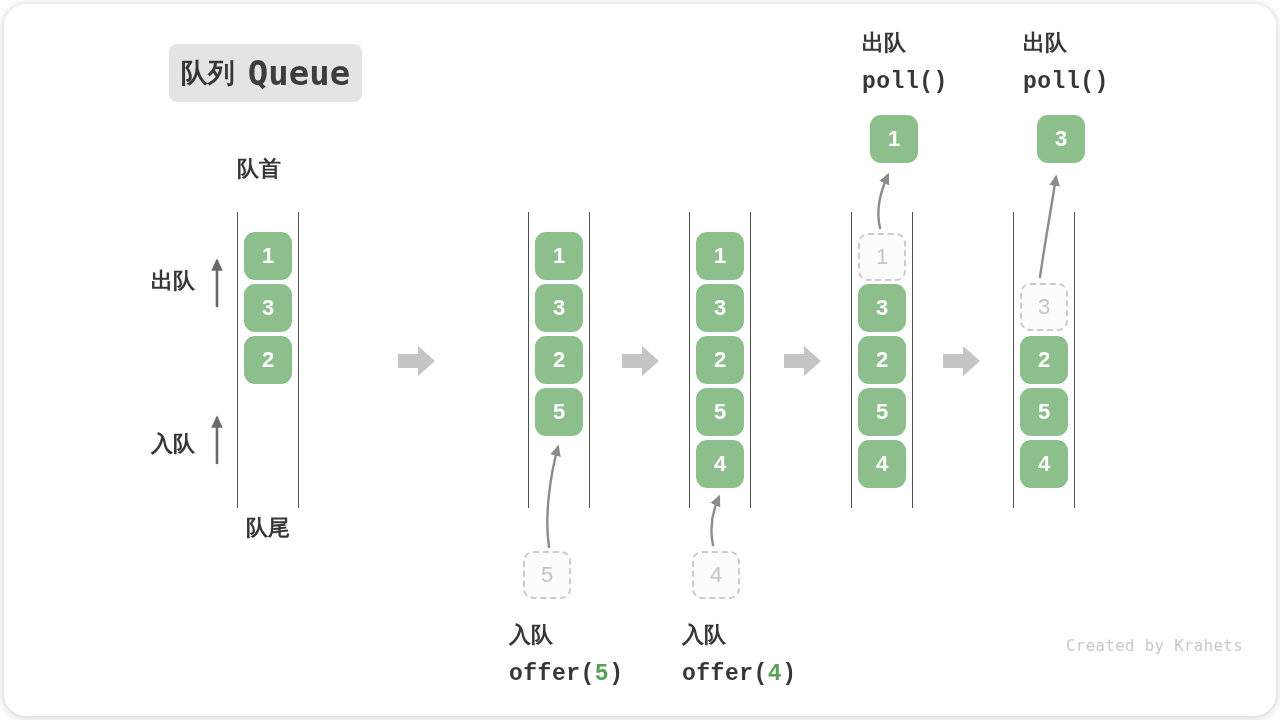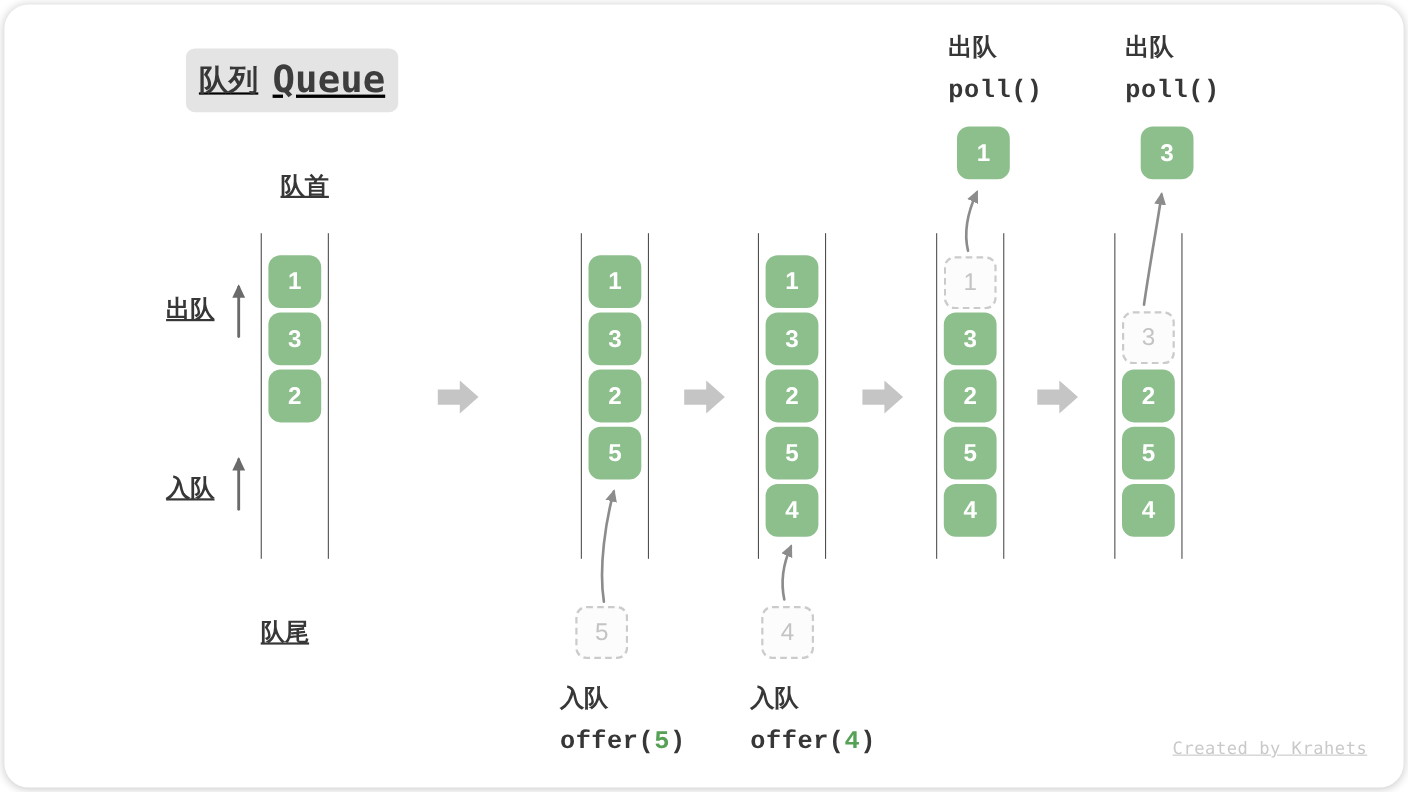--- a/index.html
+++ b/index.html
@@ -5,34 +5,34 @@
   html,body{margin:0;padding:0;}
   body{
     width:1280px;height:720px;position:relative;background:#ffffff;
     font-family:"Liberation Sans","DejaVu Sans",sans-serif;
     overflow:hidden;
   }
   .card{
     position:absolute;inset:4px;border-radius:22px;background:#fff;
     box-shadow:0 1px 9px rgba(0,0,0,.22);
   }
-  .abs{position:absolute;text-decoration:underline;}
+  .abs{position:absolute;}
 
   
   .title-badge{
     left:169px;top:44px;width:193px;height:58px;background:var(--badge-bg);
     border-radius:8px;display:flex;align-items:center;justify-content:center;gap:13px;
   }
   .title-zh{font-size:27px;font-weight:700;color:var(--text-dark);}
   .title-en{font-family:"DejaVu Sans Mono","Liberation Mono",monospace;font-size:34px;font-weight:600;color:#3d3d3d;}
 
   
   .lbl{font-size:22px;font-weight:700;color:var(--text-dark);}
-  .lbl-front{left:237px;top:154px;width:62px;text-align:right;}
-  .lbl-rear{left:237px;top:560px;width:62px;}
+  .lbl-front{left:237px;top:154px;width:62px;text-align:left;}
+  .lbl-rear{left:237px;top:513px;width:62px;text-align:center;}
   .lbl-deq{left:151px;top:266px;}
   .lbl-enq{left:151px;top:429px;}
 
   
   .queue{
     position:absolute;top:212px;height:296px;
     border-left:1.6px solid var(--line-dark);
     border-right:1.6px solid var(--line-dark);
     width:60px;
   }
@@ -55,21 +55,21 @@
   
   .op-caption{position:absolute;display:flex;flex-direction:column;gap:11px;}
   .op-zh{font-size:22px;font-weight:600;color:var(--text-dark);}
   .op-code{
     font-family:Liberation Mono, monospace;
     font-size:23px;font-weight:600;color:var(--text-dark);letter-spacing:.5px;
   }
   .op-arg{color:var(--accent-green);font-weight:700;}
 
   .watermark{
-    right:37px;top:671px;
+    right:37px;top:637px;
     font-family:"DejaVu Sans Mono","Liberation Mono",monospace;
     font-size:15.5px;color:var(--watermark);letter-spacing:.5px;
   }
 
   .overlay{position:absolute;inset:0;pointer-events:none;}
   .curve{fill:none;stroke:var(--curve-gray);stroke-width:2.4px;stroke-linecap:round;}
   .up{fill:none;stroke:var(--up-arrow);stroke-width:2.6px;stroke-linecap:round;}
   .blkarrow{fill:var(--arrow-gray);}
   .ah-gray{fill:var(--curve-gray);}
   .ah-dark{fill:var(--up-arrow);}

